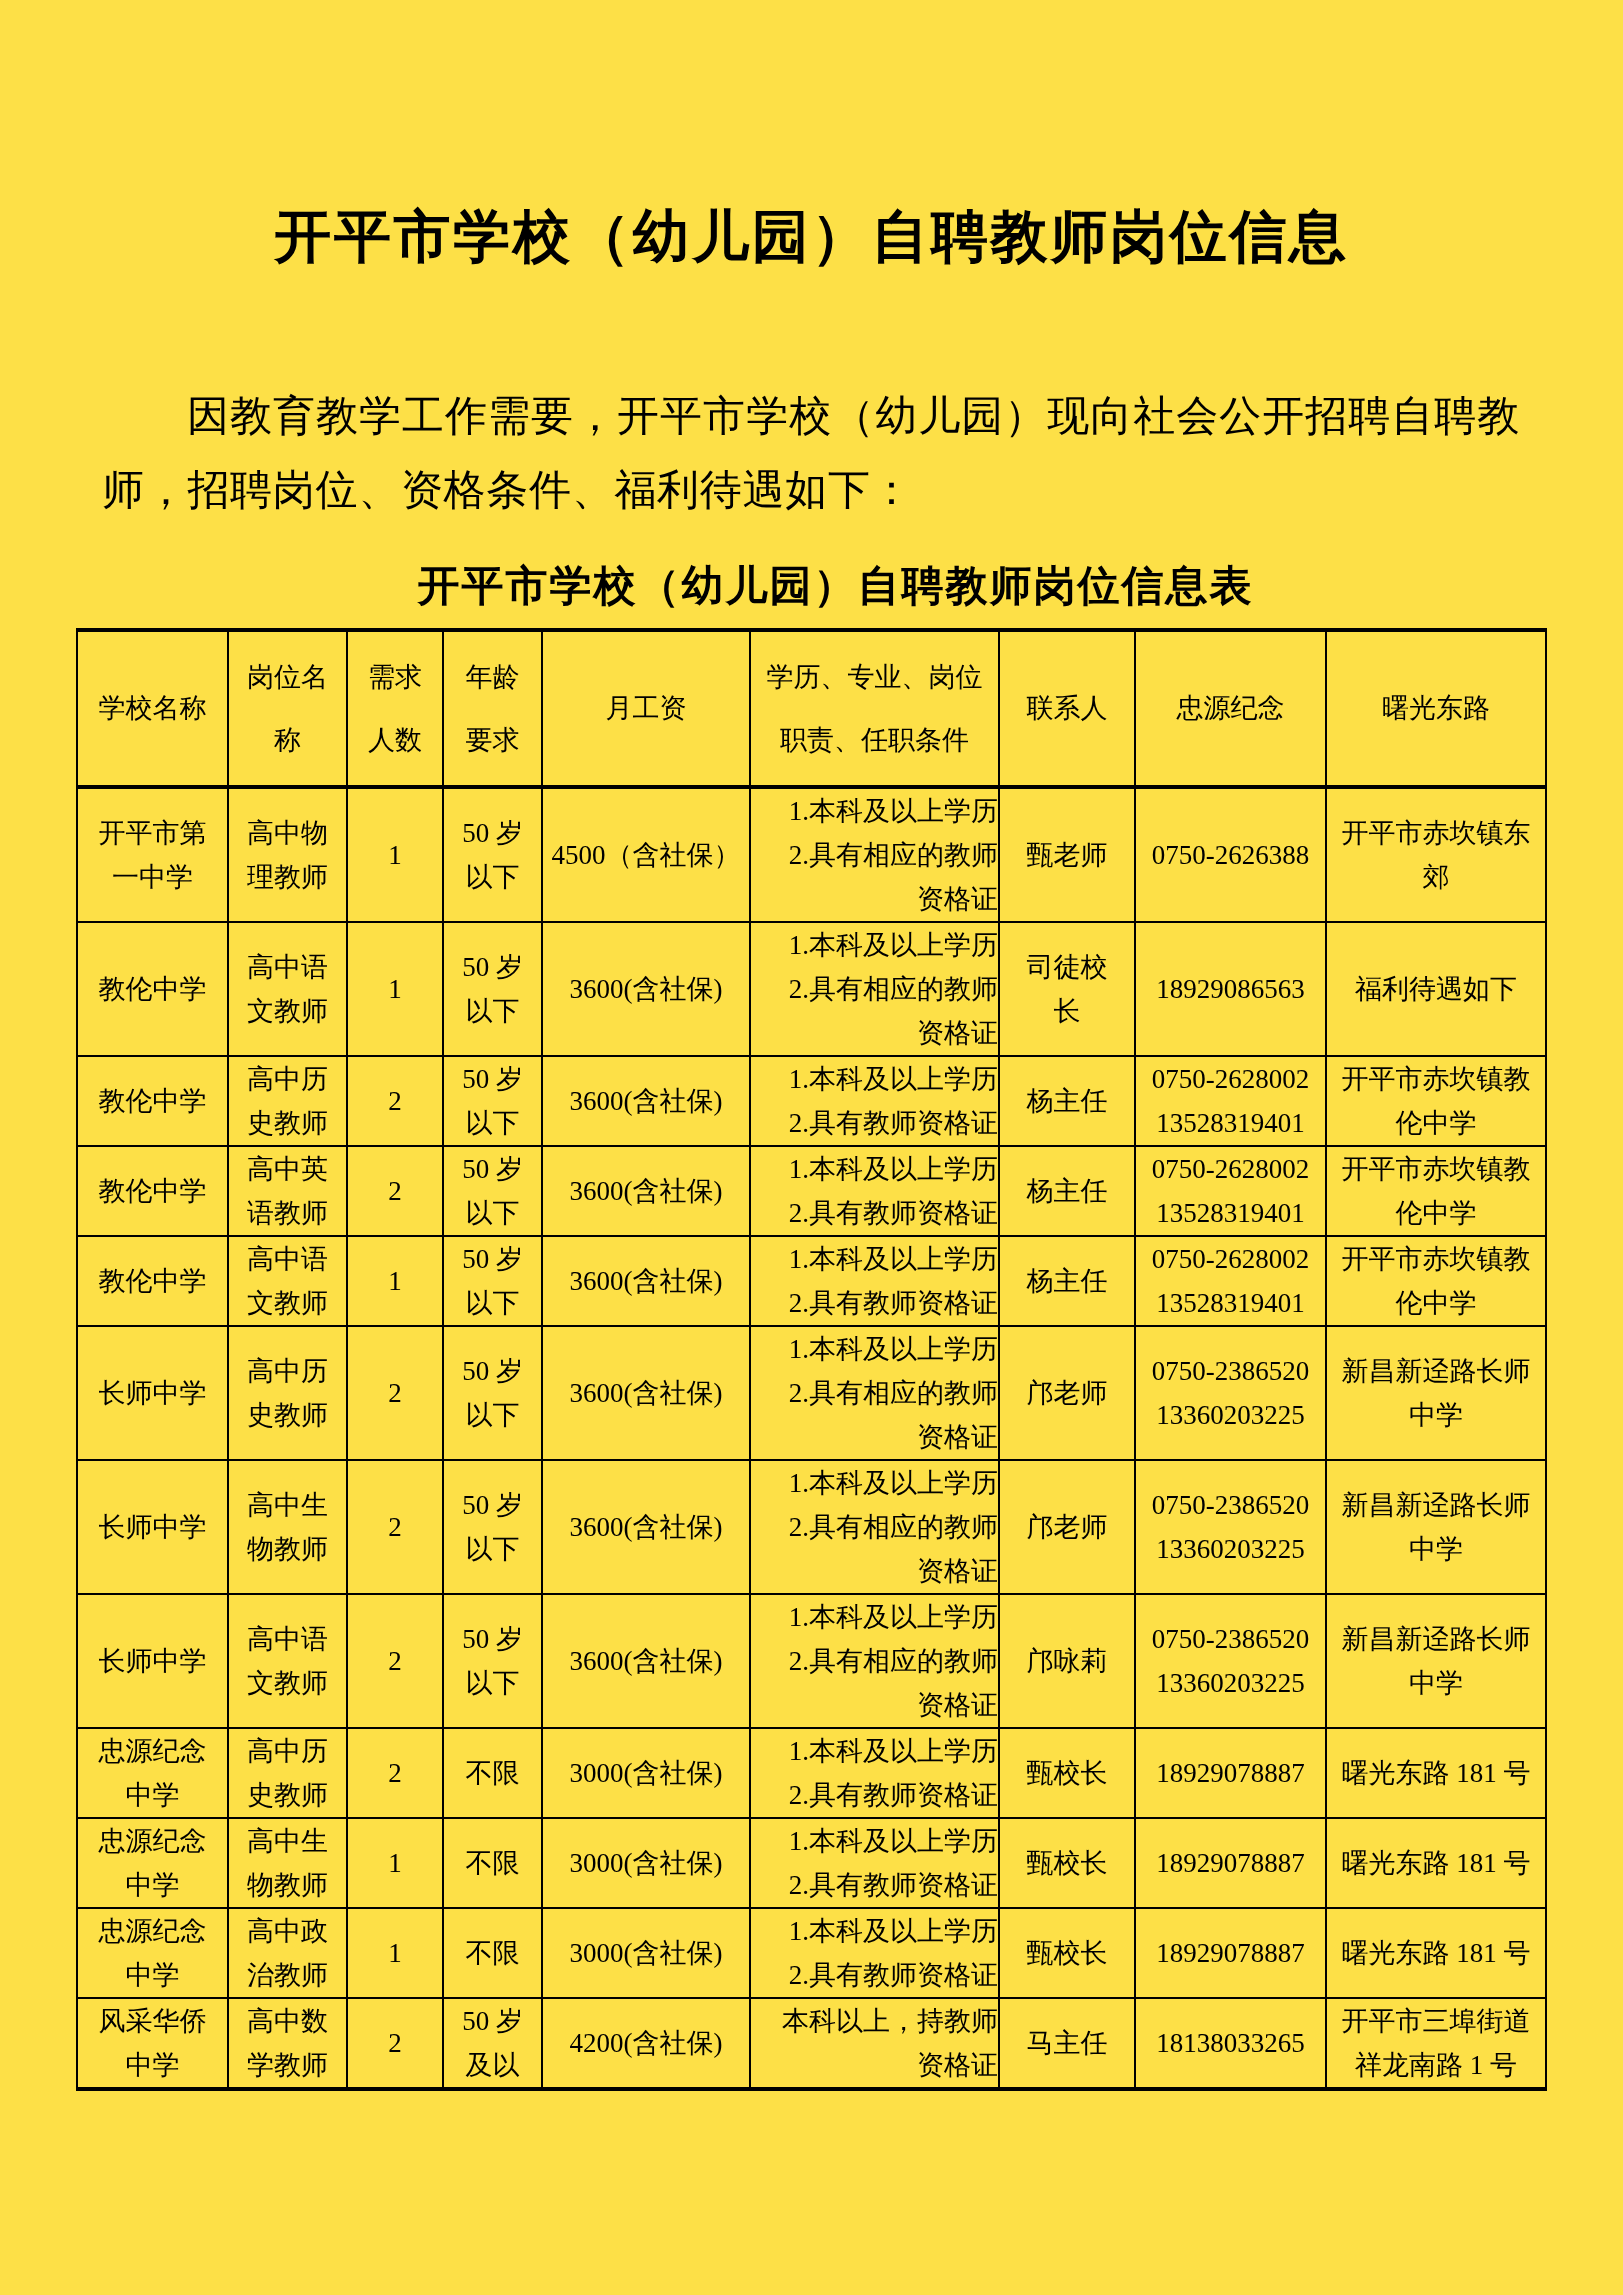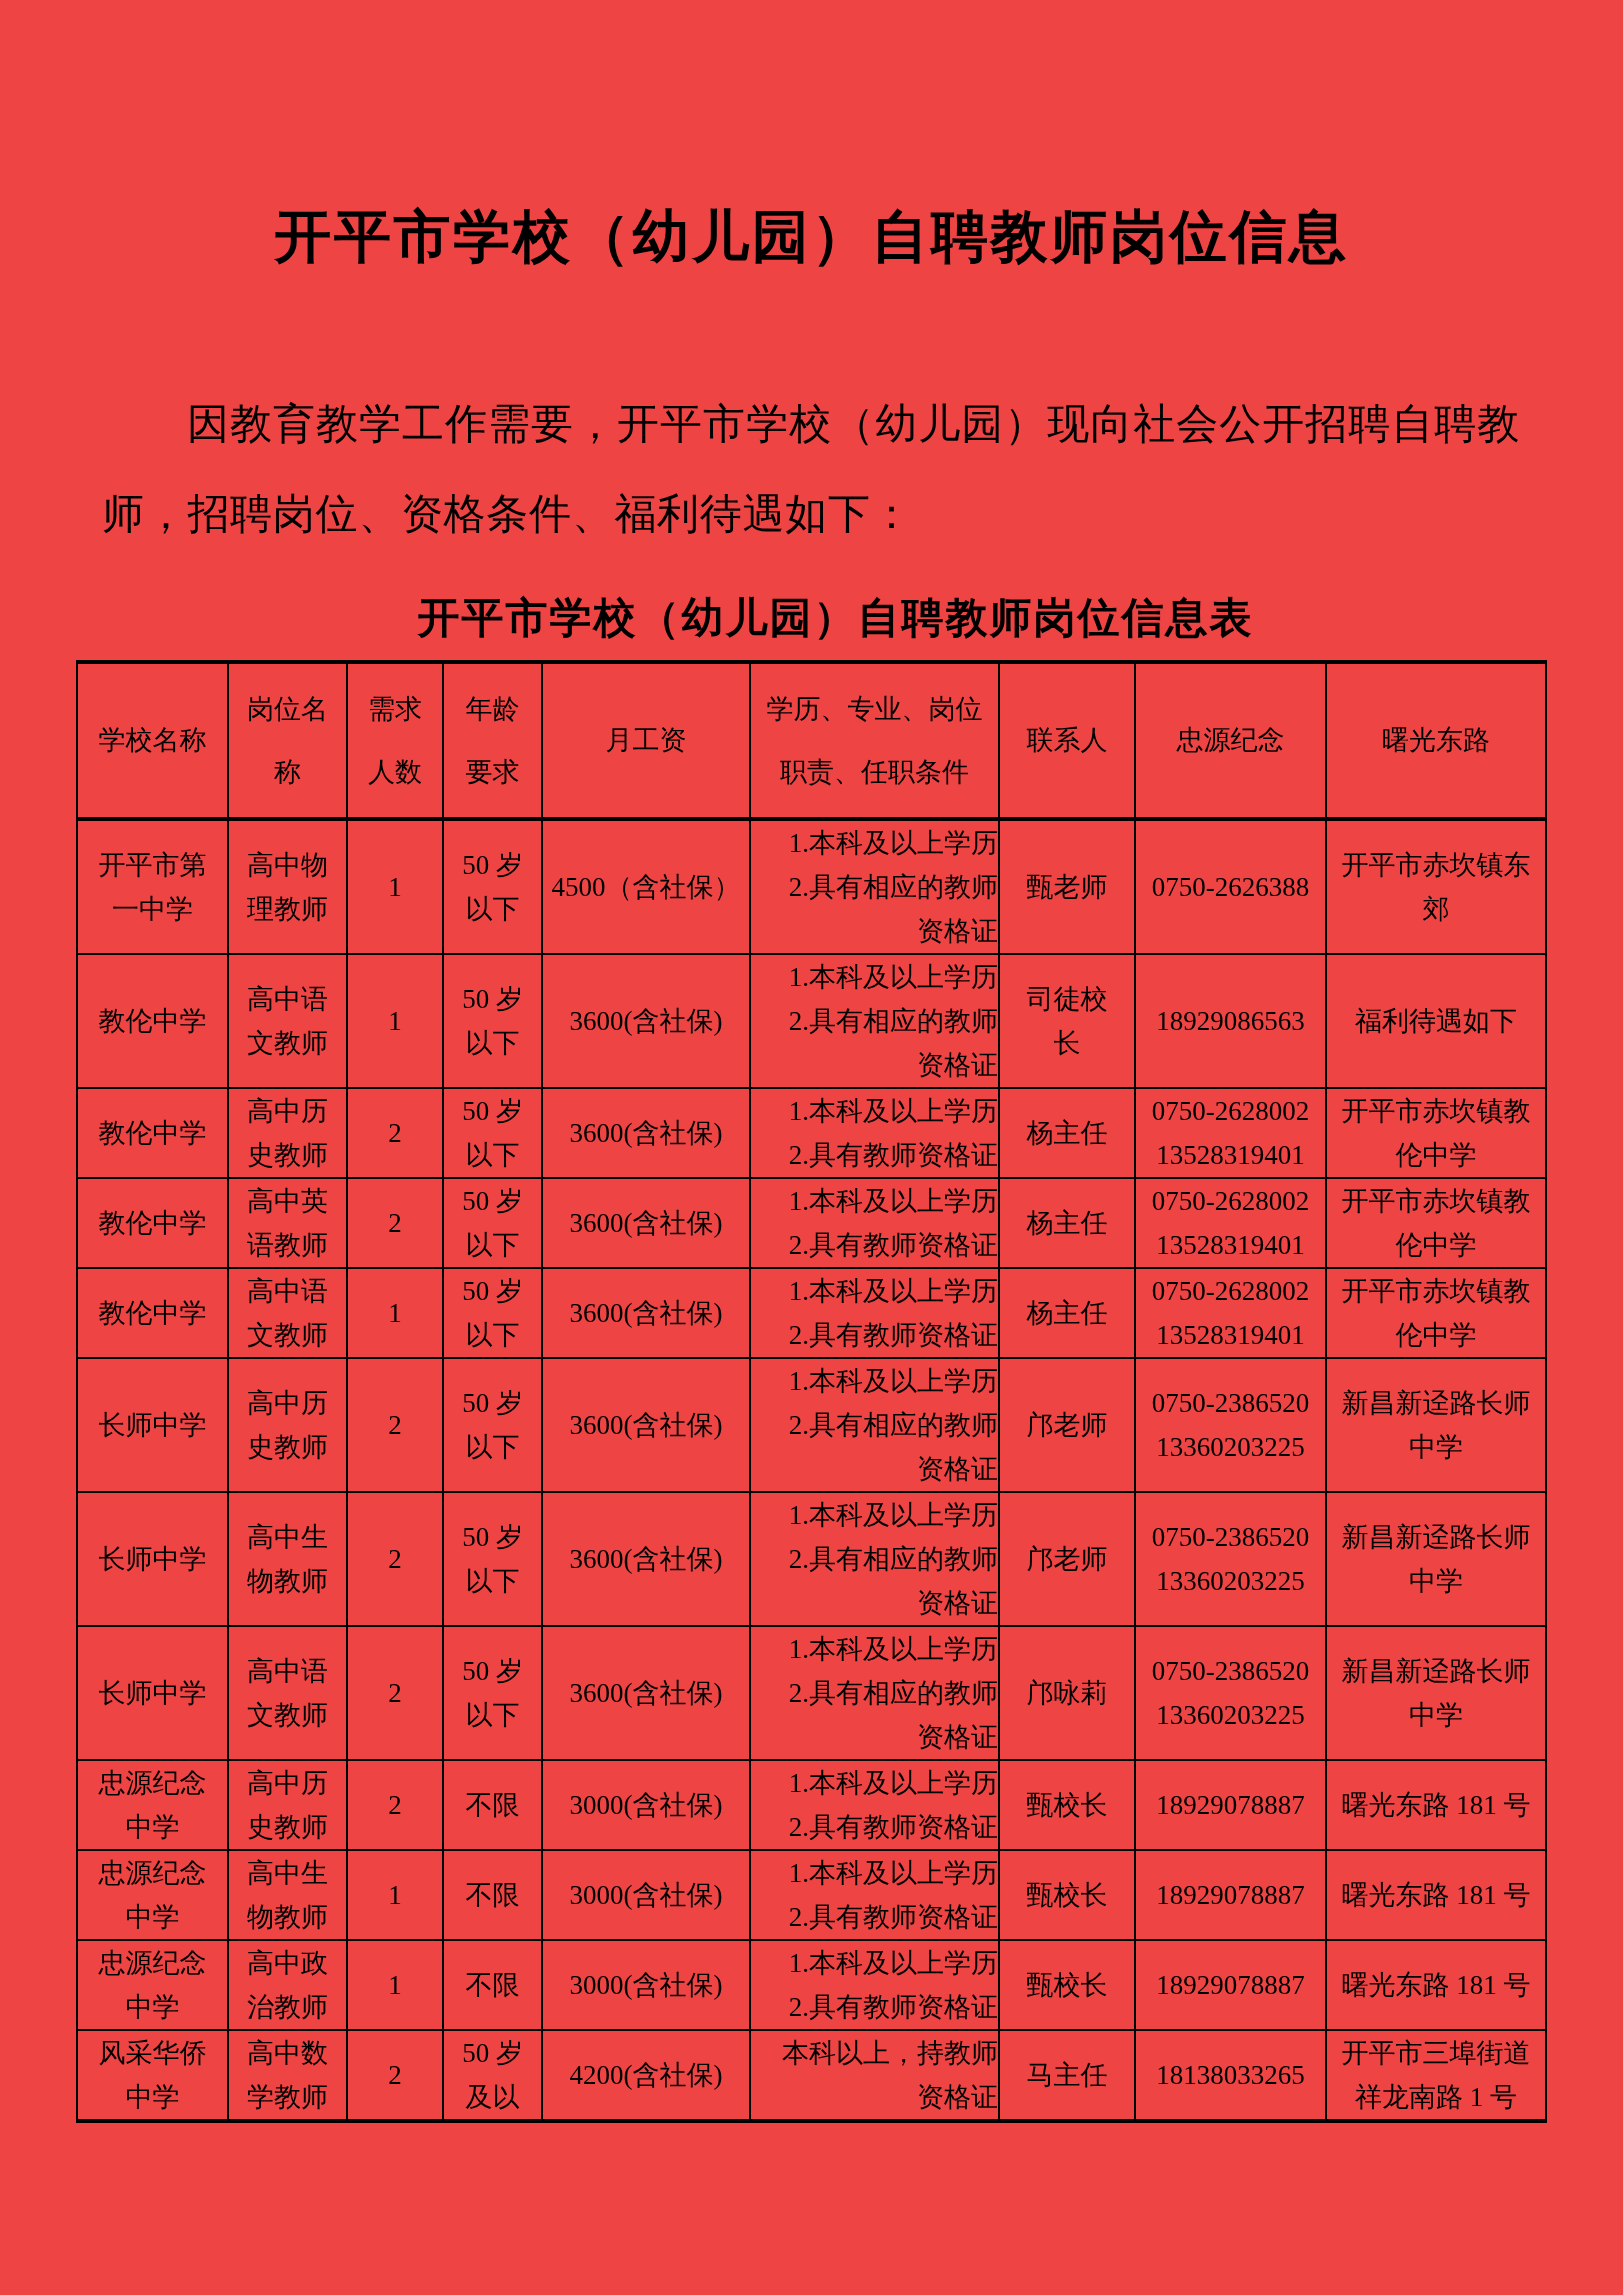--- a/index.html
+++ b/index.html
@@ -1,36 +1,36 @@
 <!DOCTYPE html>
 <html lang="zh" style="font-size:11px"><head>
 <meta charset="utf-8">
 <style>
   html,body{margin:0;padding:0;background:#888;}
   .page{
     position:relative;
     width:1623px;height:2295px;
     margin:0 auto;
-    background:#ef4444;
+    background:#fde047;
     color:#000;
     font-family:"Liberation Serif","DejaVu Serif",serif;
     overflow:hidden;
   }
   .doc-title{
     margin:203px 0 0 0;
     text-align:center;
     font-size:57px;
     font-weight:bold;
     letter-spacing:2.7px;
     line-height:1.2;
   }
   .intro{
     margin:108px 103px 0 102px;
     font-size:42px;
-    line-height:90px;
+    line-height:74px;
     text-align:justify;
     text-indent:85px;
     letter-spacing:0.7px;
   }
   .table-caption{
     margin:35px 0 0 0;
     text-align:center;
     font-size:42px;
     font-weight:bold;
     letter-spacing:2px;

